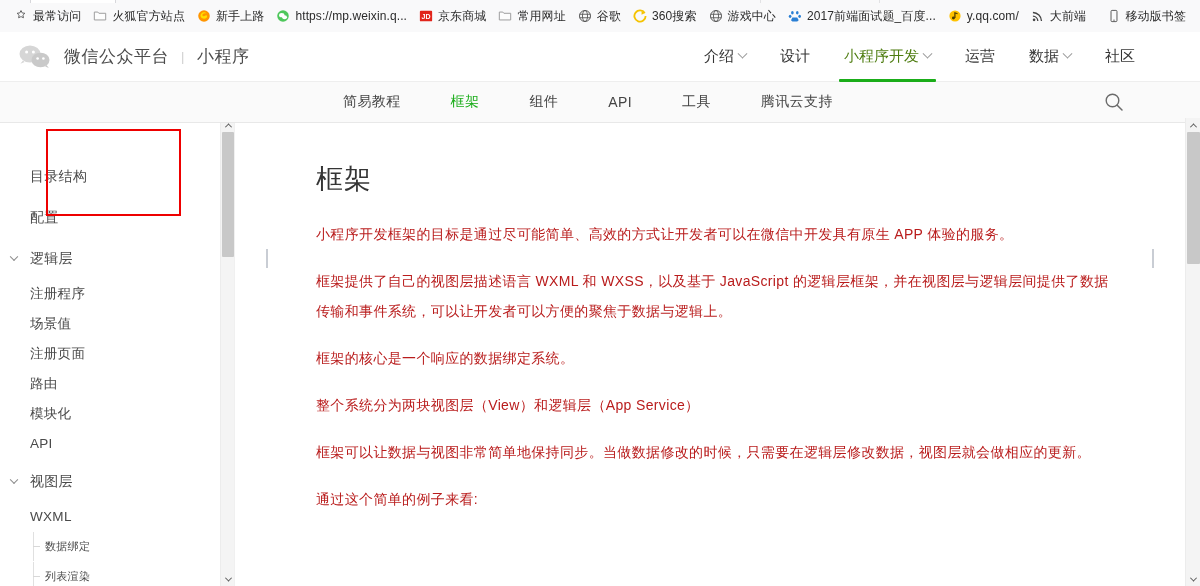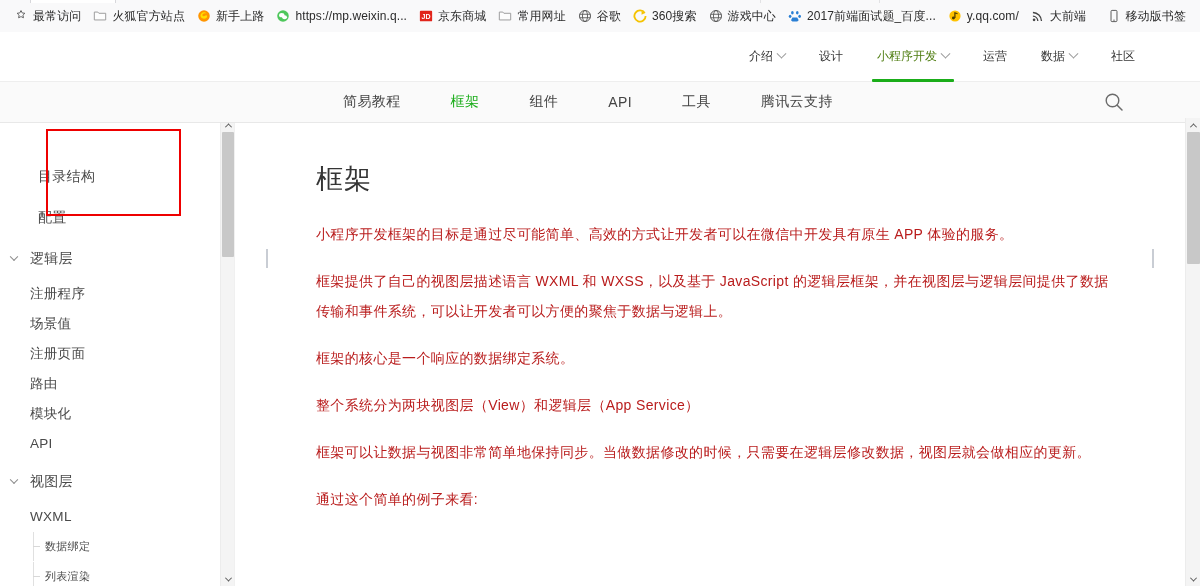--- a/index.html
+++ b/index.html
@@ -75,21 +75,21 @@
 
   .main-nav {
     margin-left: auto; margin-right: 48px;
     display: flex; align-items: center; height: 50px;
   }
   .nav-item {
     position: relative;
     height: 50px;
     display: flex; align-items: center;
     padding: 0 17px;
-    font-size: 12px;
+    font-size: 15px;
     color: #353535;
     cursor: pointer;
     gap: 5px;
   }
   .nav-item.active { color: #4d7c0f; }
   .nav-item .caret {
     display: inline-block; width: 7px; height: 7px;
     border-right: 1.2px solid #9a9a9a;
     border-bottom: 1.2px solid #9a9a9a;
     transform: rotate(45deg) translate(-2px, -2px);
@@ -141,21 +141,21 @@
     font-size: 14px;
     color: #4a4a4a;
     line-height: 1;
     padding: 0 0 0 30px;
     height: 29px;
     display: flex; align-items: center;
     cursor: pointer;
     position: relative;
     letter-spacing: 0.3px;
   }
-  .side-link.lvl0 { padding-left: 38px; margin-bottom: 12px; }
+  .side-link.lvl0 { padding-left: 30px; margin-bottom: 12px; }
   .side-link.group { padding-left: 30px; margin-bottom: 7px; }
   .side-link.lvl1 { padding-left: 30px; margin-bottom: 1px; font-size: 13.5px; color: #4a4a4a;}
   .side-link.lvl2 { padding-left: 45px; margin-bottom: 1px; font-size: 11px; color: #4a4a4a;}
   .side-link.lvl2::before {
     content: "";
     position: absolute; left: 33px; top: 0px;
     width: 1px; height: 29px;
     background: #e0e0e0;
   }
   .side-link.lvl2::after {
@@ -416,20 +416,39 @@
       <svg width="14" height="14" viewBox="0 0 16 16">
           <rect x="4.6" y="1.6" width="6.8" height="12.8" rx="1.2" fill="none" stroke="#555" stroke-width="1.1"></rect>
           <rect x="6.8" y="12.2" width="2.4" height="0.9" rx="0.4" fill="#555"></rect>
         </svg>
     </span>
     <span class="bm-label">移动版书签</span>
   </div>
 </div>
 
 <div class="site-header">
+  <div class="brand">
+    <span class="wx-logo">
+      <svg width="34" height="28" viewBox="0 0 34 28">
+        <ellipse cx="12" cy="11" rx="10.5" ry="8.6" fill="#d6d6d6"></ellipse>
+        <path d="M5 17.5l-2.6 3.2 4.2-1.6z" fill="#d6d6d6"></path>
+        <circle cx="8.6" cy="9" r="1.5" fill="#fff"></circle>
+        <circle cx="15.4" cy="9" r="1.5" fill="#fff"></circle>
+        <ellipse cx="22.5" cy="17" rx="9" ry="7.3" fill="#c9c9c9"></ellipse>
+        <path d="M28.5 22l2.4 2.9-3.8-1.4z" fill="#c9c9c9"></path>
+        <circle cx="19.6" cy="15.5" r="1.3" fill="#fff"></circle>
+        <circle cx="25.4" cy="15.5" r="1.3" fill="#fff"></circle>
+      </svg>
+    </span>
+    <span class="brand-text">
+      <span>微信公众平台</span>
+      <span class="brand-sep">|</span>
+      <span>小程序</span>
+    </span>
+  </div>
 
   <nav class="main-nav">
     <div class="nav-item">
       <span>介绍</span>
       <i class="caret"></i>
     </div>
     <div class="nav-item">
       <span>设计</span>
     </div>
     <div class="nav-item active">

